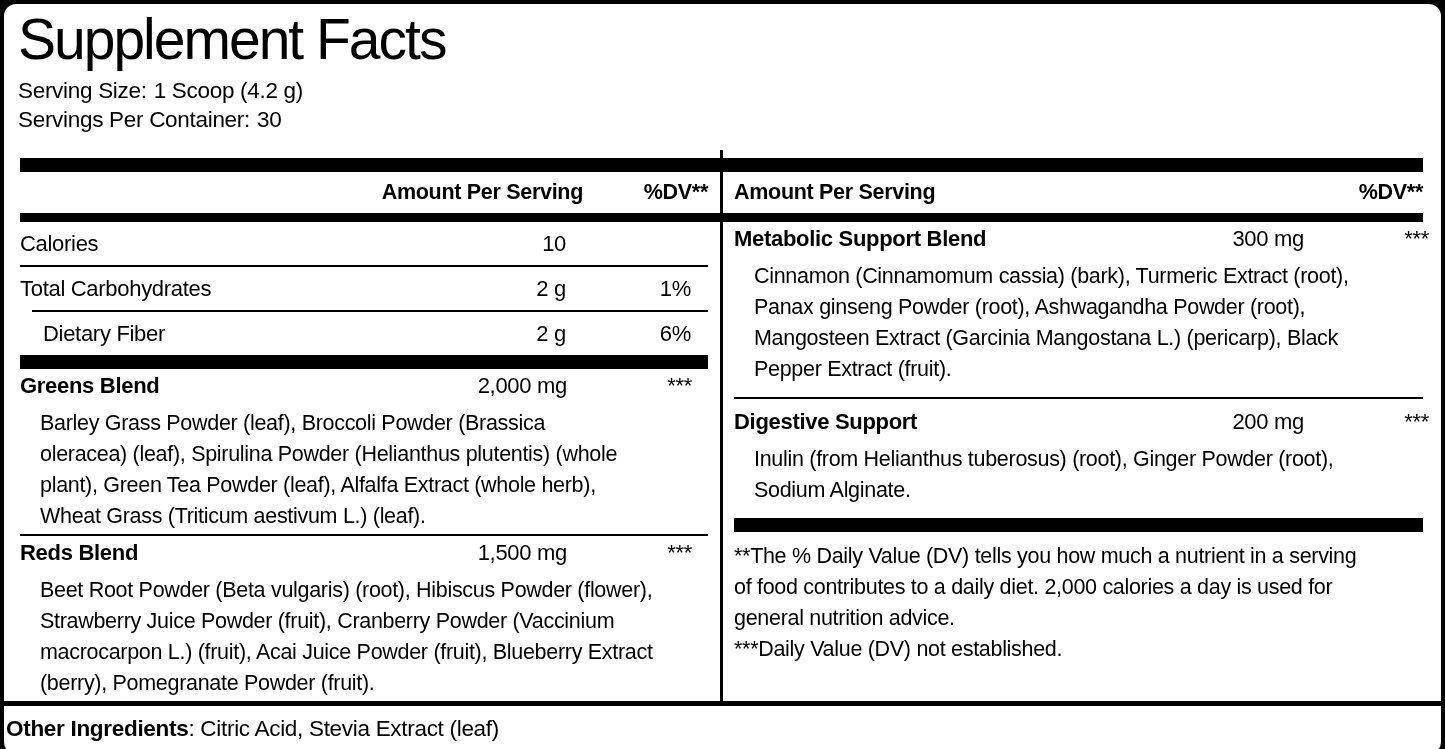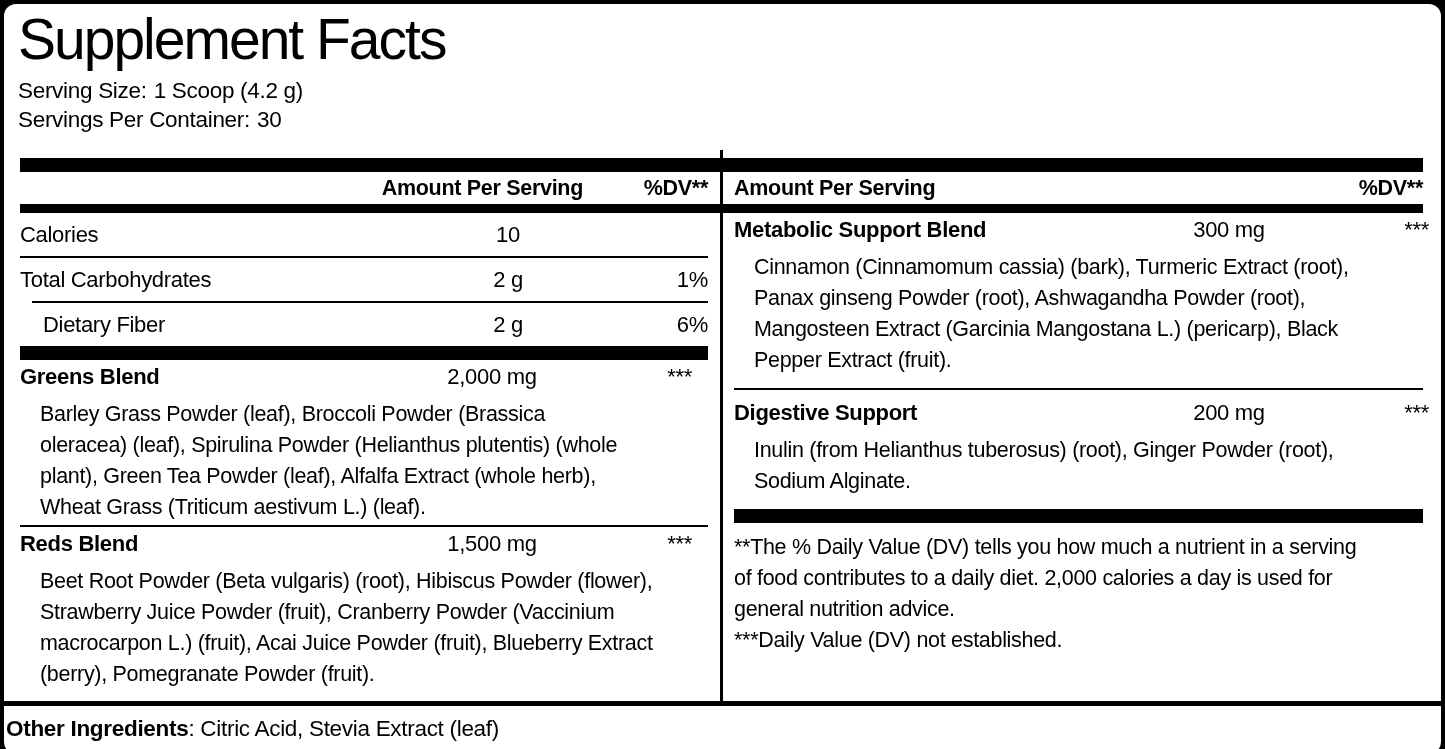--- a/index.html
+++ b/index.html
@@ -29,31 +29,31 @@
   .col-r{width:718px}
   .bar13{height:14px;background:#000}
   .col-l .bar13{margin:0 12px 0 16px}
   .col-r .bar13{margin:0 18px 0 11px}
   .col-l .bar13.span-bar{margin:0 0 0 16px}
   .col-r .bar13.span-bar{margin:0 18px 0 0}
   .top-bar{margin-top:8px !important}
   .bar8{height:9px;background:#000}
   .col-l .bar8{margin:0 0 0 16px}
   .col-r .bar8{margin:0 18px 0 0}
-  .header-row{display:flex;align-items:center;height:32px;font-weight:bold;font-size:21.5px}
+  .header-row{display:flex;align-items:center;height:41px;font-weight:bold;font-size:21.5px}
   .col-l .header-row{padding:0 12px 0 16px}
   .col-r .header-row{padding:0 18px 0 11px}
   .hdr-amount{flex:1;text-align:right}
   .hdr-name{flex:1;text-align:left}
   .hdr-dv{width:125px;text-align:right}
   .nrow{display:flex;align-items:center;height:43px;font-size:22px}
-  .col-l .nrow{padding:0 12px 0 16px}
+  .col-l .nrow{padding:0 29px 0 16px}
   .nrow .nm{flex:1}
   .nrow.indent .nm{padding-left:23px}
-  .nrow .amt,.blend-hd .amt{width:150px;text-align:center}
+  .nrow .amt,.blend-hd .amt{width:150px;text-align:right}
   .nrow .dv,.blend-hd .dv{width:125px;text-align:right}
   .rule{height:2px;background:#000}
   .col-l .rule{margin:0 12px 0 16px}
   .col-l .rule.indent{margin-left:28px}
   .col-r .rule{margin:12px 18px 6px 11px}
   .blend-hd{display:flex;align-items:flex-start;height:35px;padding-top:4px;box-sizing:content-box;font-size:22px}
   .col-l .blend-hd{padding-left:16px;padding-right:28px}
   .col-r .blend-hd{padding-left:11px;padding-right:12px}
   .blend-hd .nm{flex:1;font-weight:bold}
   .desc{font-size:21.5px;line-height:31px}

